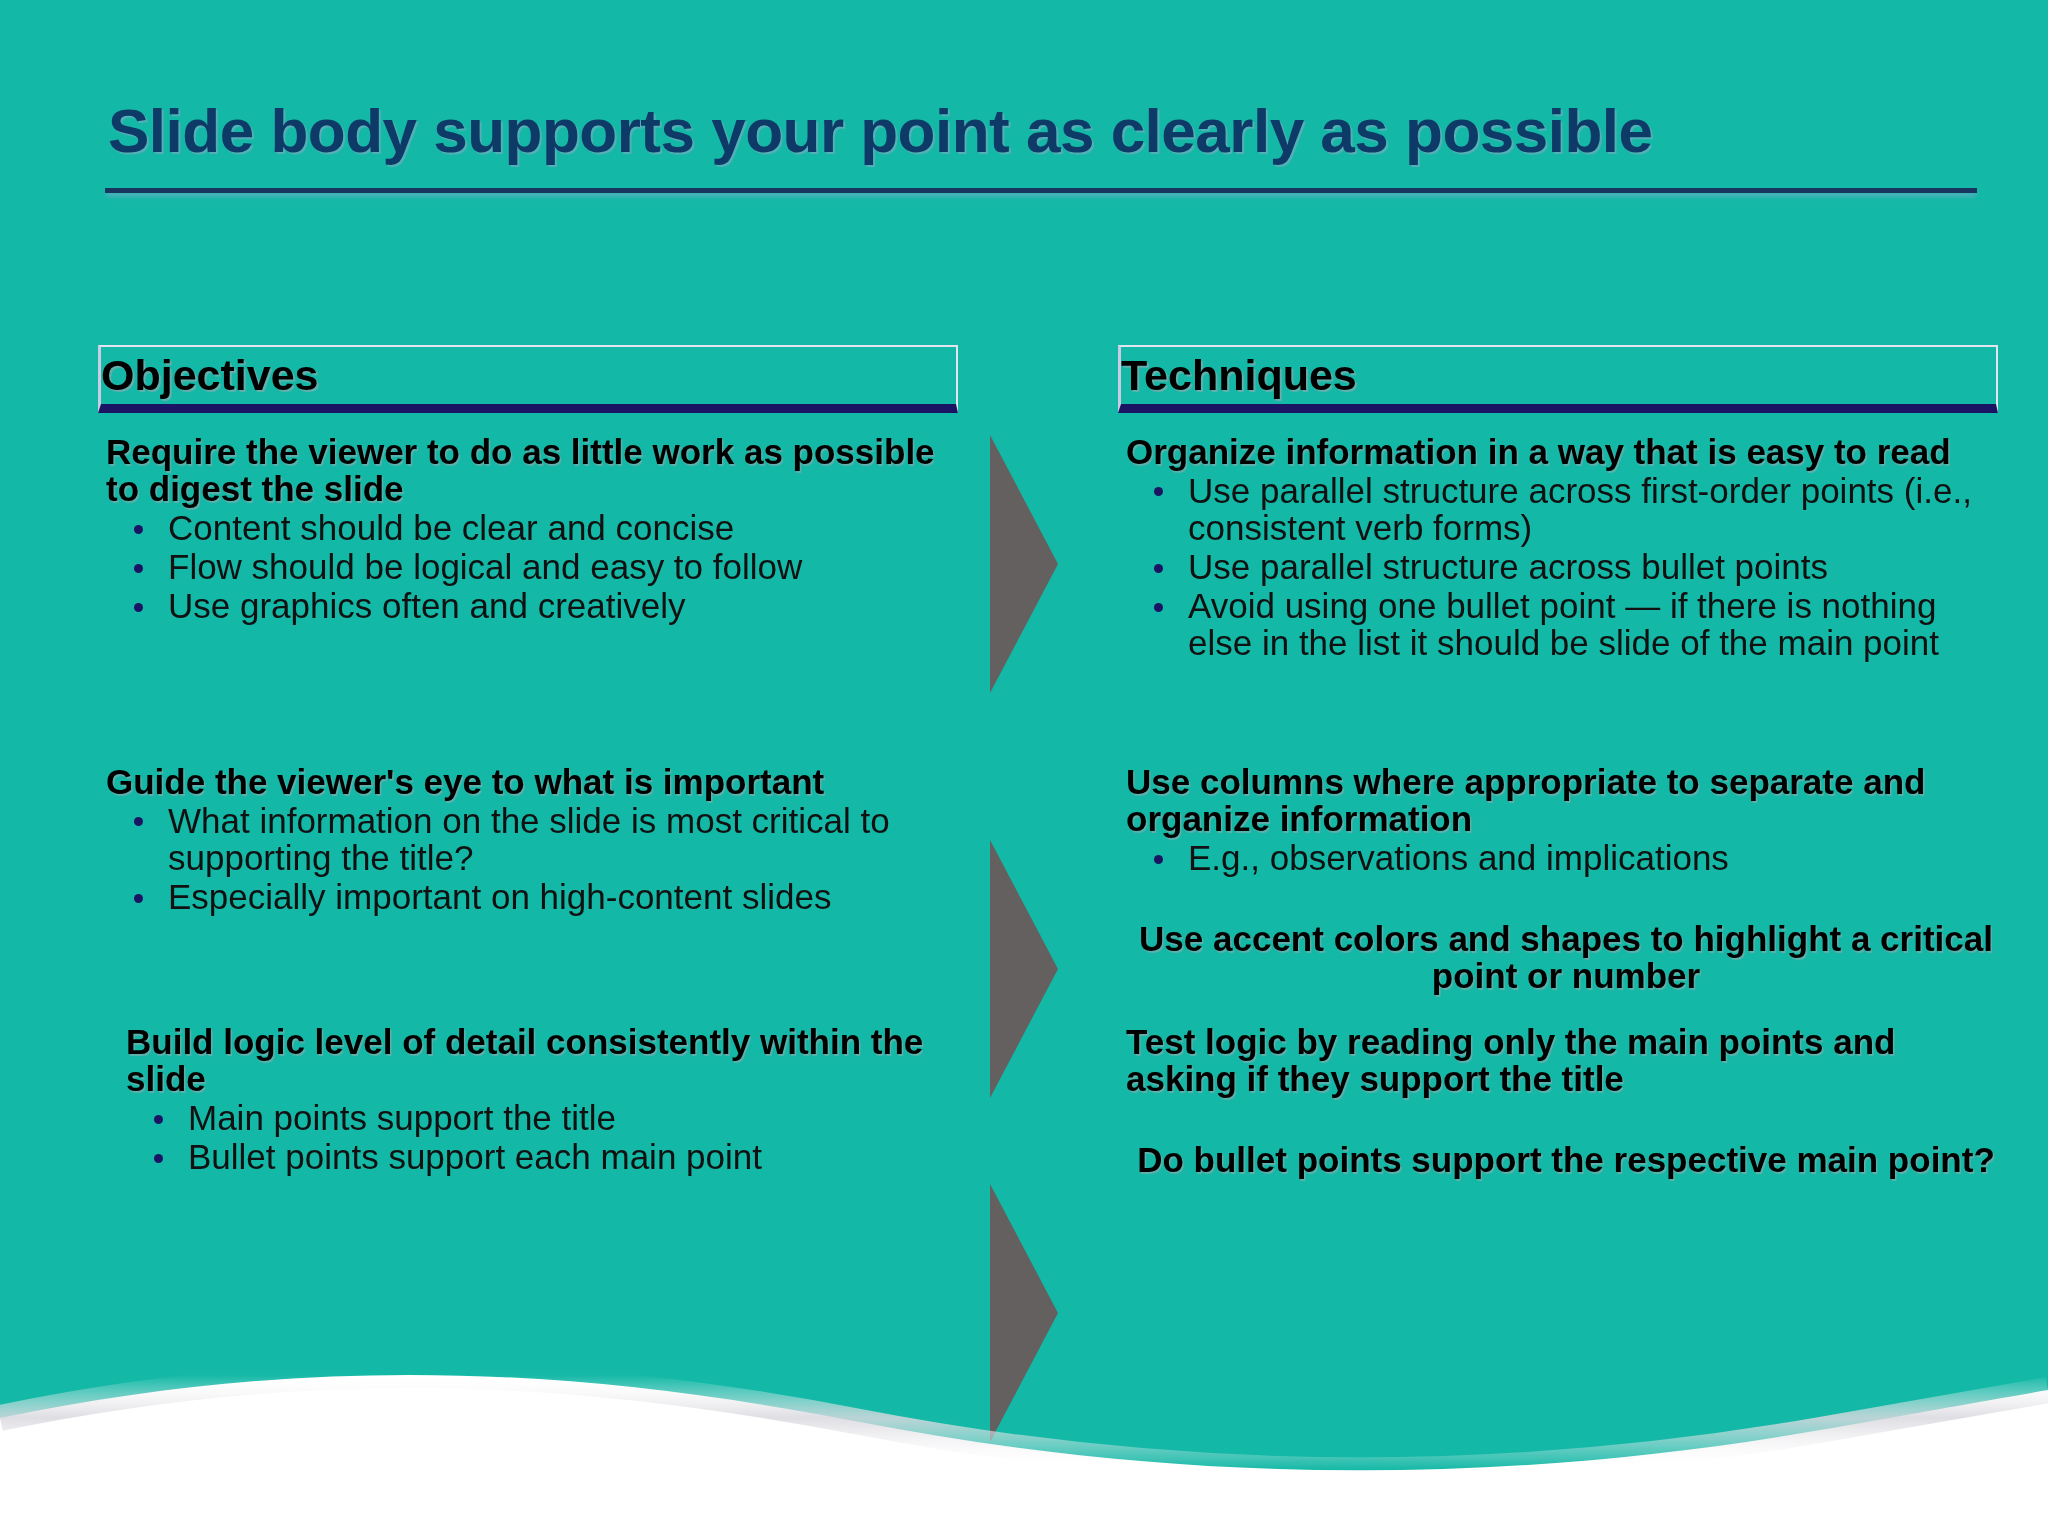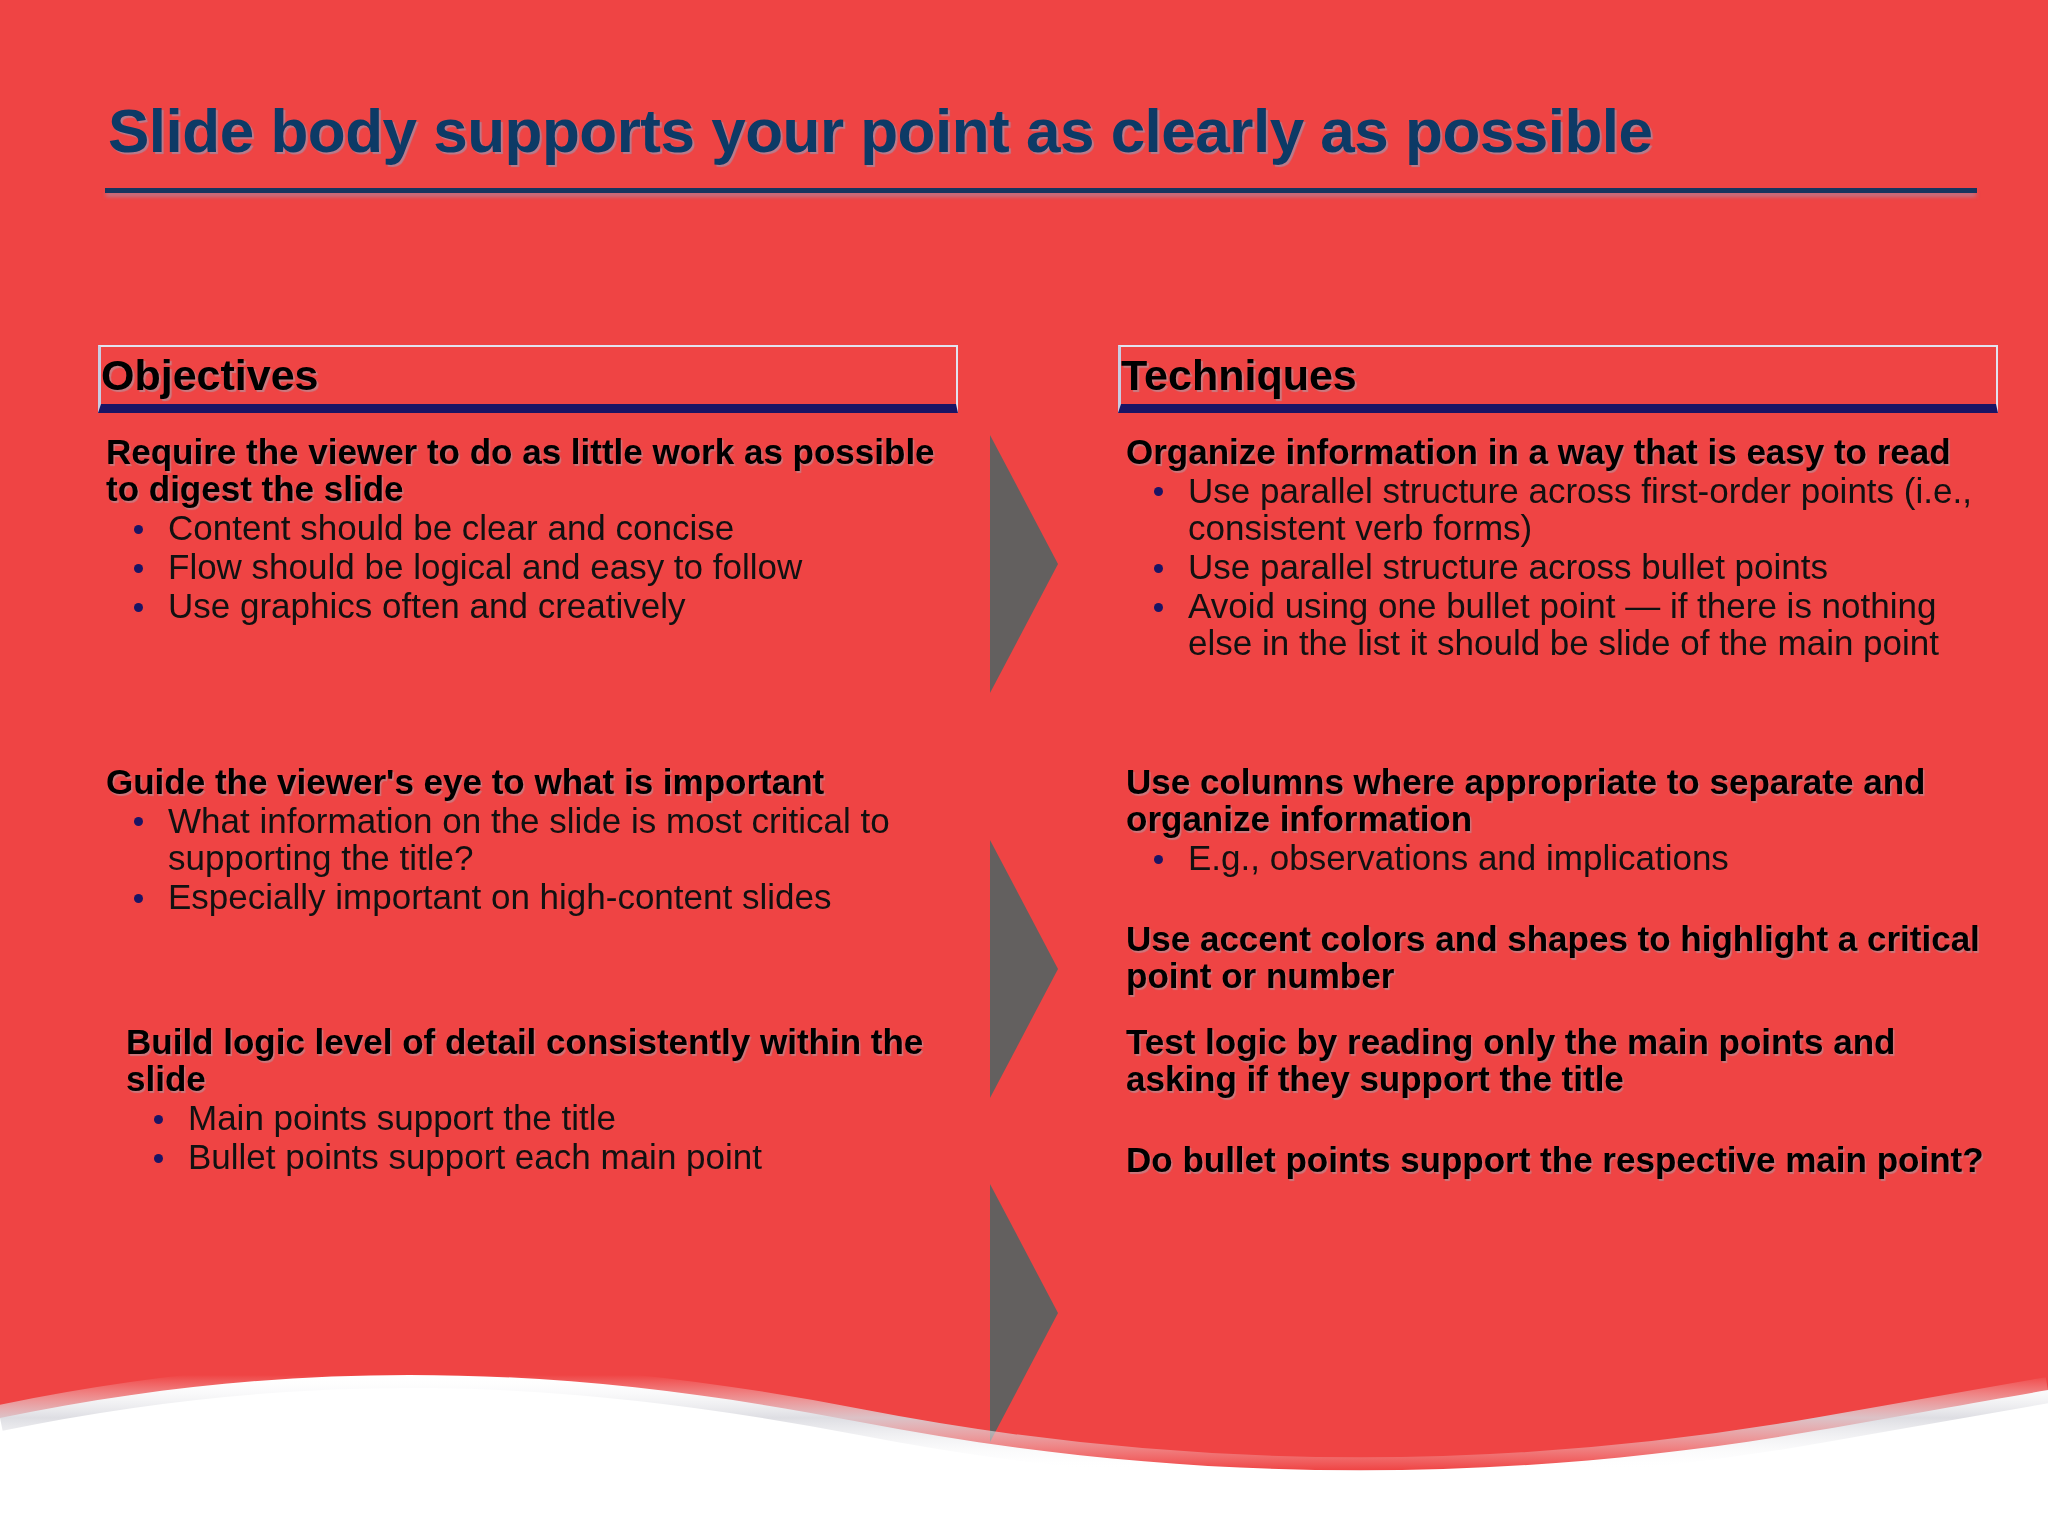--- a/index.html
+++ b/index.html
@@ -3,21 +3,21 @@
 <meta charset="utf-8">
 <style>
   html,body{margin:0;padding:0;}
   body{
     width:2048px;height:1536px;
     background:#ffffff;
     font-family:"Liberation Sans","DejaVu Sans",sans-serif;
     overflow:hidden;
     position:relative;
   }
-  .slide{position:absolute;inset:0;background:#ef4444;overflow:hidden;}
+  .slide{position:absolute;inset:0;background:#14b8a6;overflow:hidden;}
 
   
   .wave-deco{position:absolute;left:0;bottom:0;width:2048px;height:210px;pointer-events:none;}
 
   
   .title{
     position:absolute;left:108px;top:95px;width:1880px;
     font-size:62px;font-weight:bold;letter-spacing:-0.5px;
     color:#0d3a66;
     text-shadow:2px 2px 1px rgba(140,170,200,.55);
@@ -51,21 +51,21 @@
 
   
   .blocks{position:absolute;left:0;top:78px;width:100%;}
   .block{position:absolute;left:8px;width:100%;}
 
   .block-head{
     font-size:35px;font-weight:bold;color:#000;line-height:1.06;
     text-shadow:1.5px 1.5px 1px rgba(170,170,180,.5);
     margin:0 0 1px 0;
   }
-  .block-head.spaced{margin-top:44px;}
+  .block-head.spaced{margin-top:44px;text-align:center;}
 
   ul.bullets{list-style:none;margin:2px 0 0 0;padding:0;}
   ul.bullets li{
     position:relative;
     padding-left:62px;
     font-size:35px;color:#111;line-height:1.06;
     margin:0 0 2px 0;
   }
   ul.bullets li .dot{
     position:absolute;left:28px;top:.44em;

